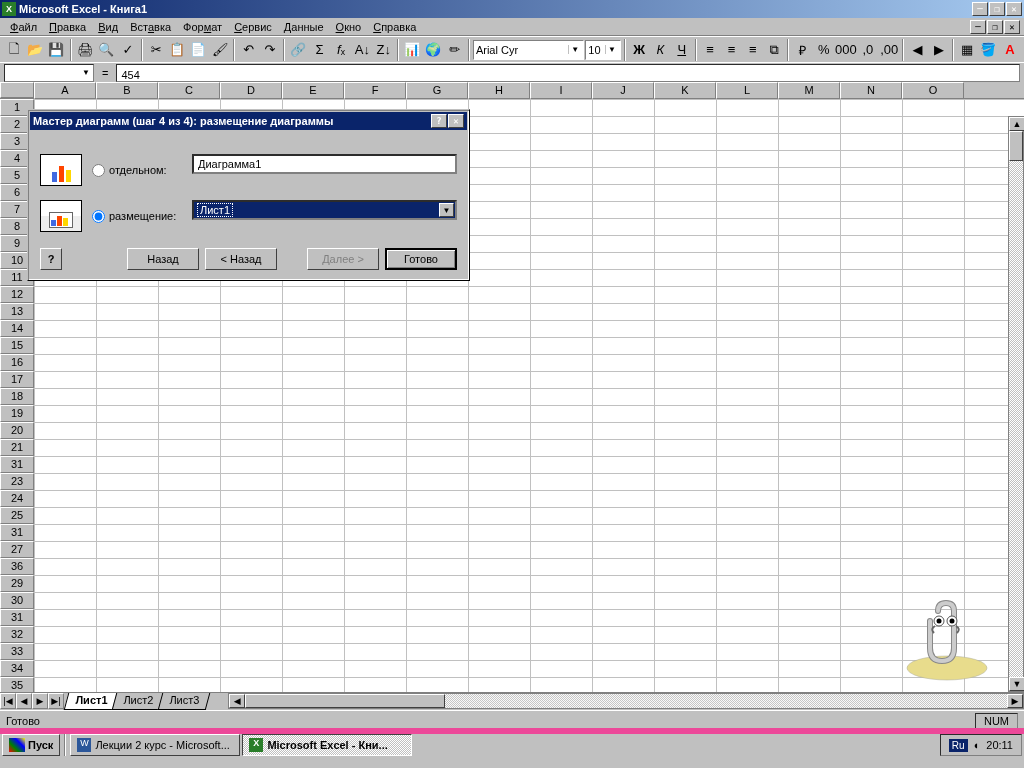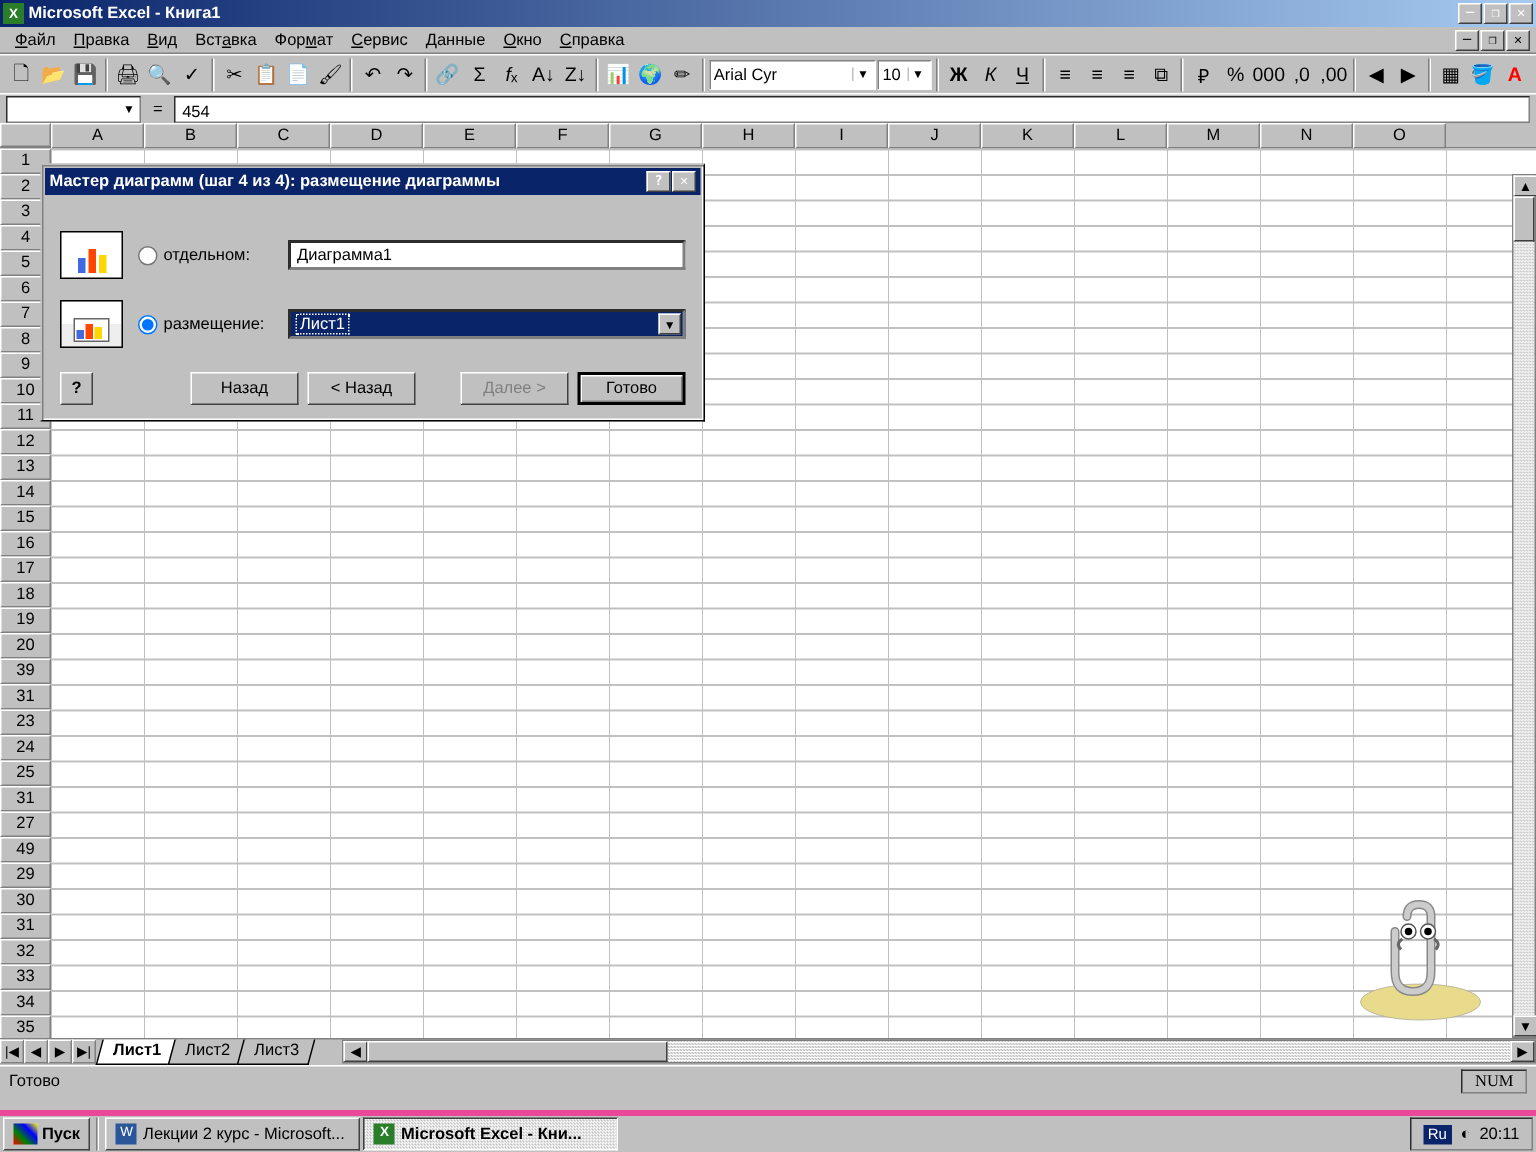--- a/index.html
+++ b/index.html
@@ -196,26 +196,26 @@
   position:absolute;right:0;top:17px;bottom:0;width:16px;
   background: repeating-conic-gradient(#c0c0c0 0% 25%, #fff 0% 50%) 50% / 2px 2px;
   border:1px solid #808080;
   display:flex;flex-direction:column;
 }
 .statusbar {
   height: 20px; background: #c0c0c0;
   border-top: 1px solid #fff;
   display:flex;align-items:center;padding:0 6px;font-size:11px;
 }
-.statusbar .cell{border:1px inset #808080;padding:1px 8px;margin-left:auto;font-family:Liberation Serif, serif;}
+.statusbar .cell{border:1px inset #808080;padding:1px 8px;margin-left:auto;}
 .taskbar {
-  position: absolute; bottom: 0; left:0;right:0;
+  position: absolute; bottom: 12px; left:0;right:0;
   height: 28px;
   background: #c0c0c0;
-  border-top: 4px solid #ec4899;
+  border-top: 6px solid #ec4899;
   display:flex;align-items:center;padding:2px;gap:2px;
 }
 .start-btn{
   height:22px;padding:2px 6px;
   border:1px solid;border-color:#fff #404040 #404040 #fff;
   font-weight:bold;display:flex;align-items:center;gap:3px;
   cursor:pointer;
 }
 .task-item{
   height:22px;padding:2px 6px;
@@ -235,21 +235,21 @@
   border-color: #c0c0c0 #000 #000 #c0c0c0;
   box-shadow: 1px 1px 0 #808080 inset, -1px -1px 0 #fff inset;
 }
 .dialog .dlg-title{
   background:#0a246a;color:white;height:18px;display:flex;align-items:center;padding:0 3px;font-weight:bold;font-size:11px;
   margin:2px;
 }
 .dlg-title .dlg-btns{margin-left:auto;display:flex;gap:1px;}
 .dlg-body{padding:8px 12px 10px;}
 .dlg-label{margin-bottom:10px;}
-.dlg-row{display:flex;align-items:center;gap:10px;margin:14px 0;}
+.dlg-row{display:flex;gap:10px;margin:14px 0;}
 .pict{width:42px;height:32px;border:1px solid #000;background:#fff;display:flex;align-items:flex-end;justify-content:center;gap:2px;padding:3px;}
 .pict .bar{width:5px;}
 .radio{display:flex;align-items:center;gap:4px;width:90px;}
 .radio input{margin:0;}
 .txt-input{
   flex:1;height:20px;background:white;border:2px inset #808080;padding:1px 4px;font-size:11px;
 }
 .combo-hl{
   flex:1;height:20px;
   border:2px inset #808080;
@@ -412,28 +412,28 @@
         <div class="rowlabel">11</div>
         <div class="rowlabel">12</div>
         <div class="rowlabel">13</div>
         <div class="rowlabel">14</div>
         <div class="rowlabel">15</div>
         <div class="rowlabel">16</div>
         <div class="rowlabel">17</div>
         <div class="rowlabel">18</div>
         <div class="rowlabel">19</div>
         <div class="rowlabel">20</div>
-        <div class="rowlabel">39</div>
+        <div class="rowlabel">21</div>
         <div class="rowlabel">31</div>
         <div class="rowlabel">23</div>
         <div class="rowlabel">24</div>
         <div class="rowlabel">25</div>
         <div class="rowlabel">31</div>
         <div class="rowlabel">27</div>
-        <div class="rowlabel">49</div>
+        <div class="rowlabel">36</div>
         <div class="rowlabel">29</div>
         <div class="rowlabel">30</div>
         <div class="rowlabel">31</div>
         <div class="rowlabel">32</div>
         <div class="rowlabel">33</div>
         <div class="rowlabel">34</div>
         <div class="rowlabel">35</div>
       </div>
     <div class="cells" id="cells" style="background-size: 62px 17px;"></div>
     <div class="vscroll">

